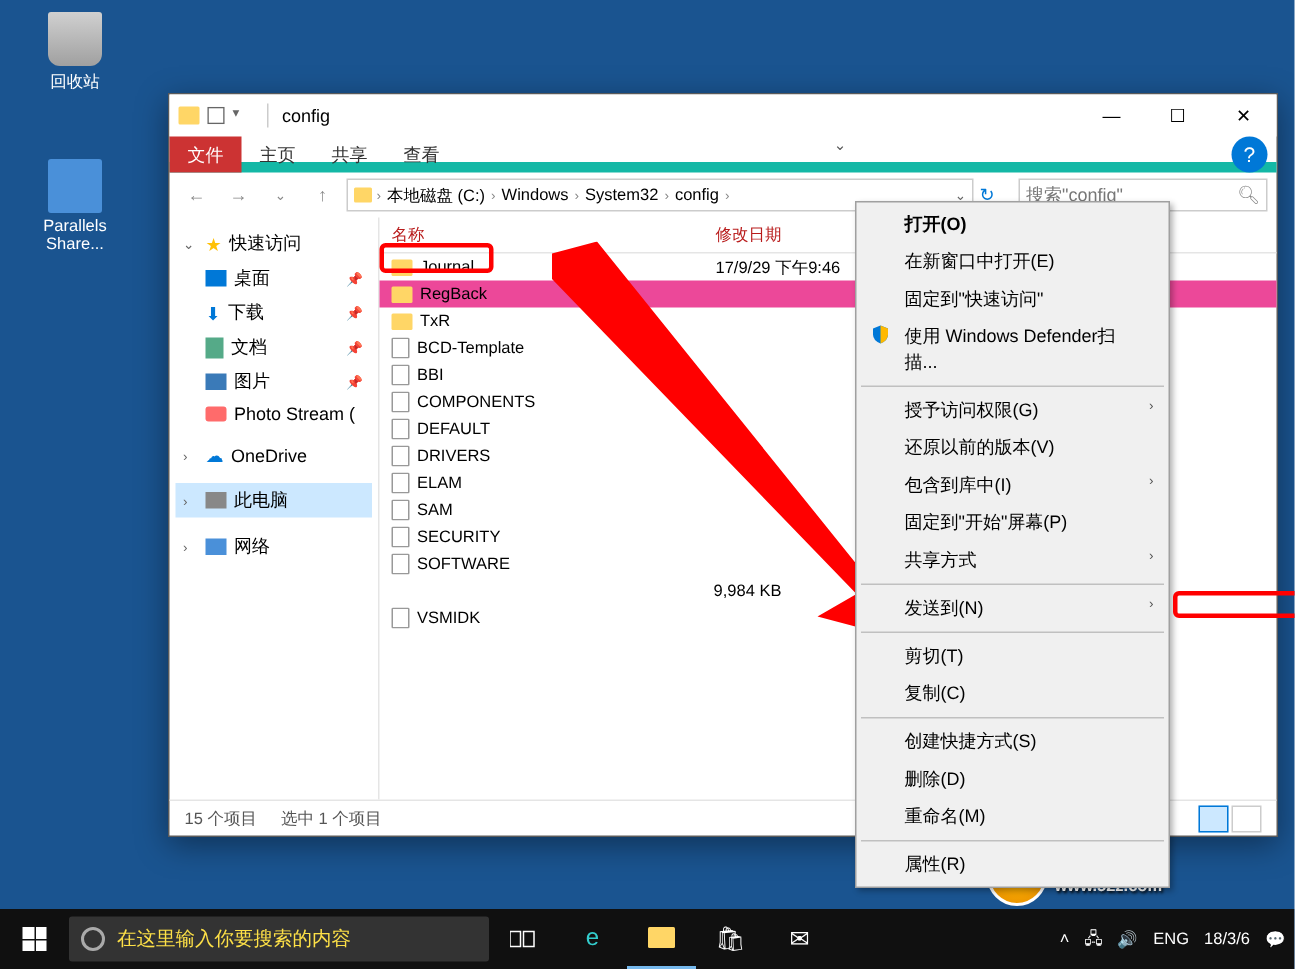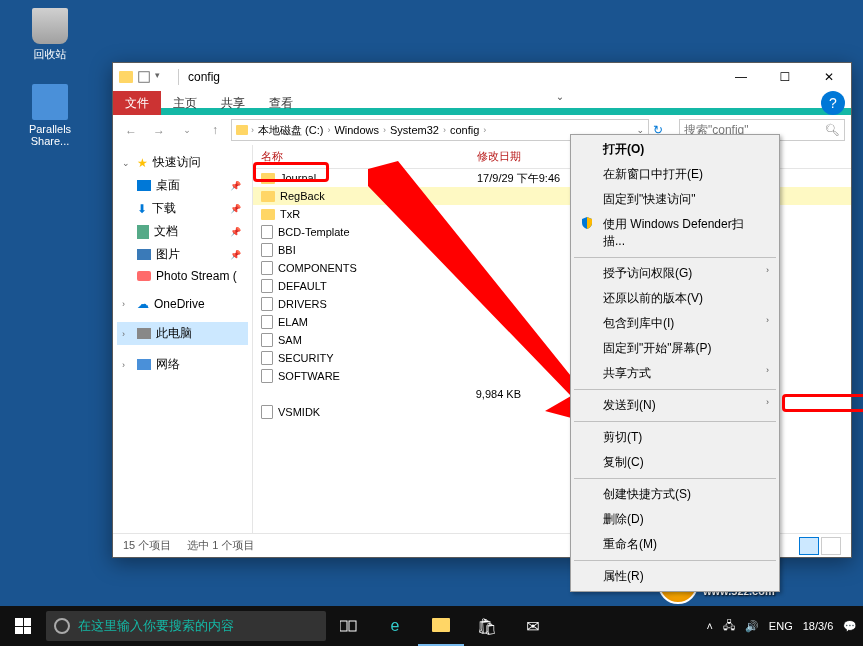--- a/index.html
+++ b/index.html
@@ -2,21 +2,21 @@
 <html><head>
 <meta charset="utf-8">
 <style>
 * { margin: 0; padding: 0; box-sizing: border-box; font-family: "Microsoft YaHei", "Segoe UI", sans-serif; }
 body { width: 863px; height: 646px; background: #1a5490; overflow: hidden; position: relative; }
 
 .desktop-icon { position: absolute; width: 60px; text-align: center; color: white; font-size: 11px; }
 .desktop-icon .icon-img { width: 36px; height: 36px; margin: 0 auto 3px; background: #e8e8e8; border-radius: 2px; }
 .desktop-icon.recycle { top: 8px; left: 20px; }
 .desktop-icon.recycle .icon-img { background: linear-gradient(#d0d0d0, #a0a0a0); border-radius: 2px 2px 8px 8px; }
-.desktop-icon.parallels { top: 84px; left: 20px; }
+.desktop-icon.parallels { top: 106px; left: 20px; }
 .desktop-icon.parallels .icon-img { background: #4a90d9; }
 
 .explorer { position: absolute; top: 62px; left: 112px; width: 740px; height: 496px; background: white; border: 1px solid #5a5a5a; box-shadow: 0 5px 20px rgba(0,0,0,0.4); }
 
 .titlebar { height: 28px; background: white; display: flex; align-items: center; font-size: 12px; }
 .titlebar-left { display: flex; align-items: center; padding-left: 6px; gap: 4px; }
 .titlebar-icon { width: 14px; height: 12px; background: #ffd666; border-radius: 1px; }
 .titlebar-qat { width: 14px; height: 14px; display: inline-block; }
 .titlebar-sep { width: 1px; height: 16px; background: #ccc; margin: 0 5px; }
 .winbtns { margin-left: auto; display: flex; }
@@ -47,21 +47,21 @@
 
 .file-pane { flex: 1; position: relative; font-size: 12px; }
 .columns { display: flex; border-bottom: 1px solid #e5e5e5; color: #b91c1c; }
 .col { padding: 4px 8px; font-size: 11px; }
 .col-name { width: 216px; }
 .col-date { width: 130px; }
 .col-type { width: 80px; }
 .col-size { width: 70px; text-align: right; }
 
 .file-row { display: flex; align-items: center; height: 18px; cursor: pointer; }
-.file-row.selected { background: #fef9c3; }
+.file-row.selected { background: #ec4899; }
 .file-row .cell { padding: 0 8px; font-size: 11px; white-space: nowrap; overflow: hidden; }
 .file-row .name-cell { width: 216px; display: flex; align-items: center; gap: 5px; }
 .file-row .date-cell { width: 130px; }
 .file-row .type-cell { width: 80px; }
 .file-row .size-cell { width: 70px; text-align: right; padding-right: 12px; }
 
 .highlight-box { position: absolute; border: 3px solid red; pointer-events: none; border-radius: 4px; }
 .hb1 { top: 17px; left: 0px; width: 76px; height: 20px; }
 .hb2 { top: 259px; left: 211px; width: 112px; height: 18px; }
 
@@ -75,21 +75,21 @@
 
 .status { height: 24px; border-top: 1px solid #e5e5e5; display: flex; align-items: center; padding: 0 10px; font-size: 11px; color: #555; gap: 16px; }
 .status .view-icons { margin-left: auto; display: flex; gap: 2px; }
 .vbtn { width: 20px; height: 18px; border: 1px solid #ccc; cursor: pointer; }
 .vbtn.active { background: #cce8ff; border-color: #0078d7; }
 
 .taskbar { position: absolute; bottom: 0; left: 0; right: 0; height: 40px; background: #101010; display: flex; align-items: center; color: white; }
 .start-btn { width: 46px; height: 40px; display: flex; align-items: center; justify-content: center; cursor: pointer; }
 .win-logo { width: 16px; height: 16px; display: grid; grid-template: 1fr 1fr / 1fr 1fr; gap: 1px; }
 .win-logo span { background: white; }
-.cortana { width: 280px; height: 30px; background: #333; border-radius: 2px; display: flex; align-items: center; padding: 0 8px; font-size: 13px; color: #14b8a6; gap: 8px; }
+.cortana { width: 280px; height: 30px; background: #333; border-radius: 2px; display: flex; align-items: center; padding: 0 8px; font-size: 13px; color: #fde047; gap: 8px; }
 .cortana .circ { width: 16px; height: 16px; border: 2px solid #aaa; border-radius: 50%; }
 .task-icons { display: flex; align-items: center; height: 40px; }
 .task-ico { width: 46px; height: 40px; display: flex; align-items: center; justify-content: center; cursor: pointer; font-size: 16px; }
 .task-ico.active { border-bottom: 2px solid #76b9ed; }
 .tray { margin-left: auto; display: flex; align-items: center; padding-right: 6px; font-size: 11px; gap: 10px; }
 
 .watermark { position: absolute; right: 5px; bottom: 42px; width: 200px; height: 40px; display: flex; align-items: center; gap: 5px; }
 .wm-circle { width: 40px; height: 40px; background: radial-gradient(circle, #ffb700, #e68a00); border-radius: 50%; border: 2px solid white; }
 .wm-text { color: white; font-weight: bold; font-size: 15px; line-height: 1; text-shadow: 1px 1px 2px #000; }
 

